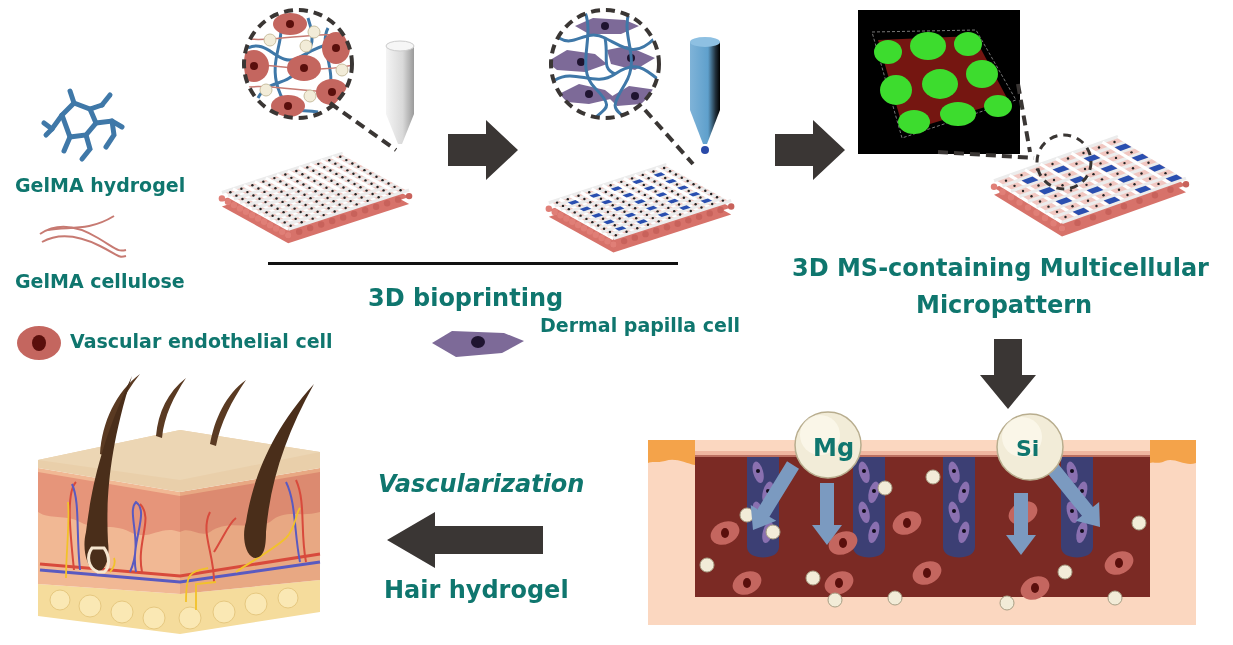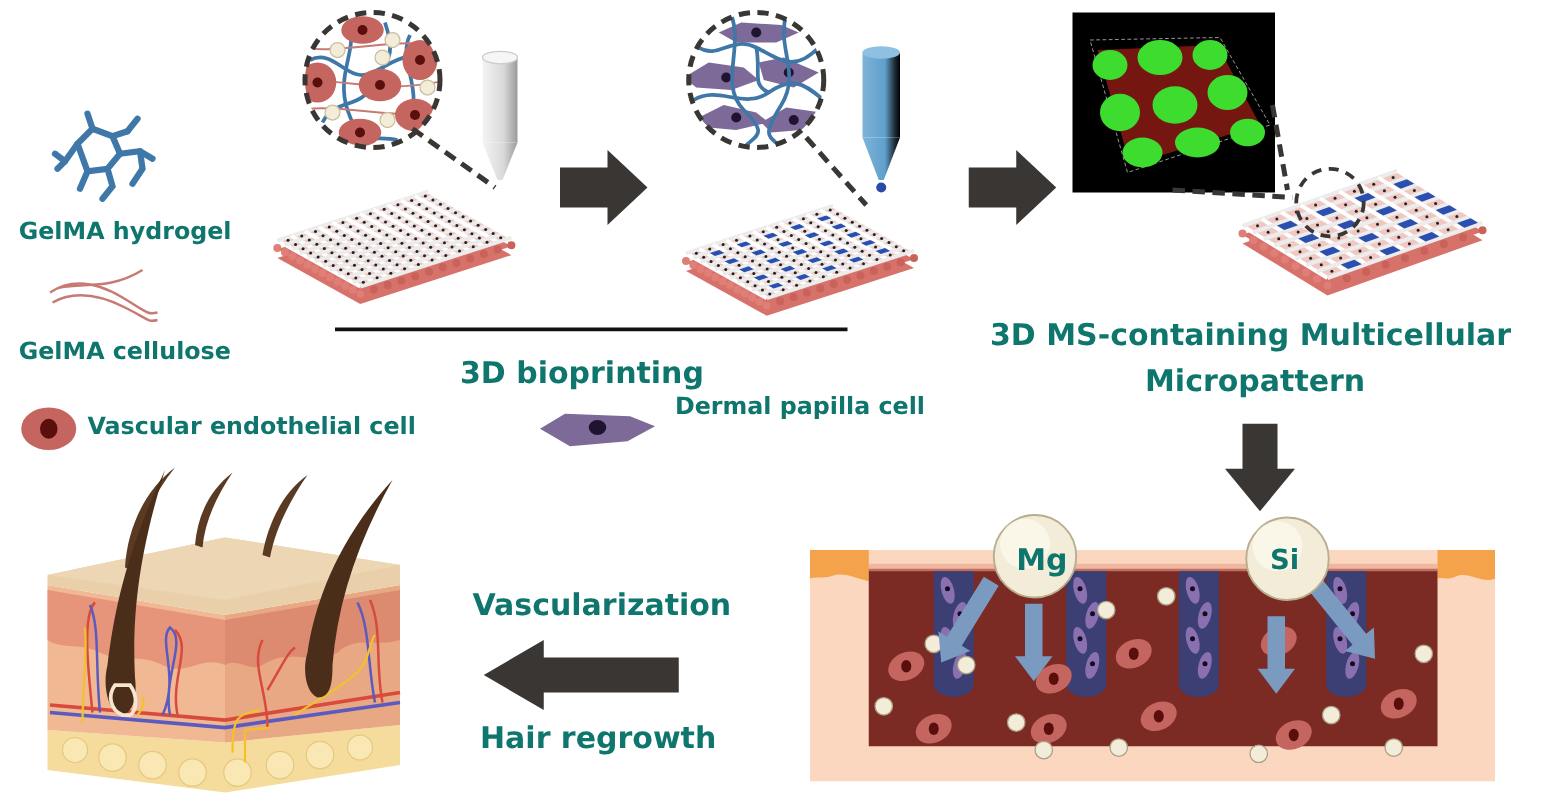--- a/index.html
+++ b/index.html
@@ -864,17 +864,17 @@
     <path d="M70 82 C72 50, 86 20, 110 2 C92 24, 80 52, 76 84 Z"></path>
     <path d="M126 64 C128 40, 138 20, 156 6 C144 24, 134 44, 132 66 Z"></path>
     <path d="M180 72 C184 48, 196 22, 216 8 C202 28, 190 52, 186 74 Z"></path>
   </g>
 
   <path d="M66 200 C56 196, 52 176, 56 160 C60 130, 66 80, 102 4 C78 80, 76 130, 78 170 C80 186, 76 200, 66 200 Z" fill="#4a2e1a"></path>
   <path d="M62 176 C56 184, 58 196, 68 200 L74 200 C80 196, 80 184, 74 176 Z" fill="none" stroke="#f6e6d0" stroke-width="3"></path>
   <path d="M224 186 C214 182, 212 162, 216 150 C222 110, 240 60, 284 12 C256 62, 240 110, 236 160 C236 176, 234 186, 224 186 Z" fill="#4a2e1a"></path>
 </svg>
 
-<div class="label xl" style="left:378px;top:470px;">Vascularization</div>
+<div class="label xl" style="left:378px;top:470px;font-style:italic;">Vascularization</div>
 <svg style="left:385px;top:510px;" width="160" height="60" viewBox="0 0 160 60">
   <path d="M158 16 L50 16 L50 2 L2 30 L50 58 L50 44 L158 44 Z" fill="#3a3634"></path>
 </svg>
-<div class="label xl" style="left:384px;top:576px;">Hair regrowth</div>
+<div class="label xl" style="left:384px;top:576px;">Hair hydrogel</div>
 
 </body></html>

